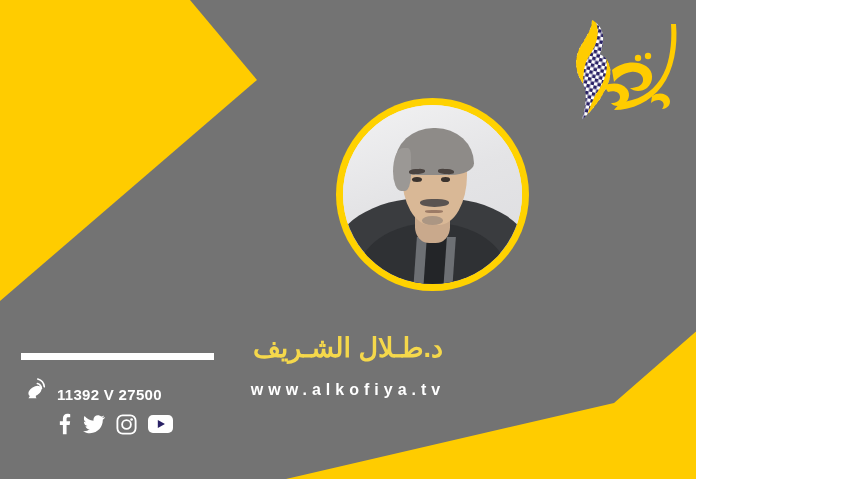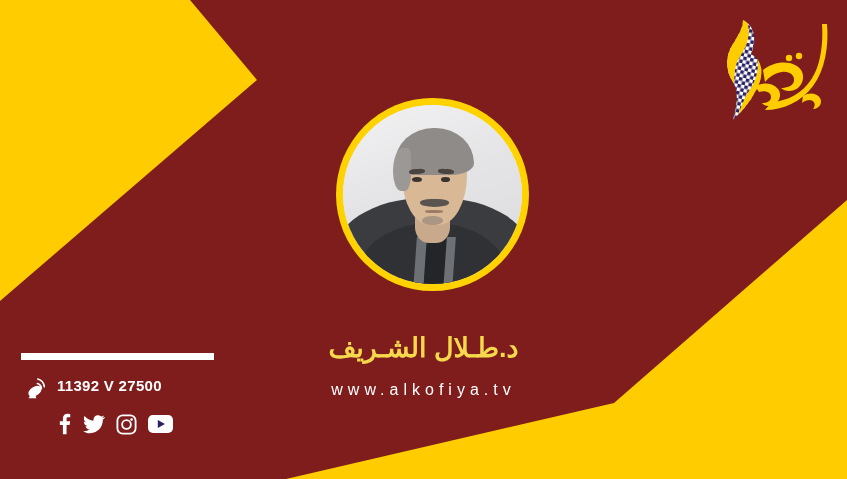--- a/index.html
+++ b/index.html
@@ -3,22 +3,22 @@
 <meta charset="utf-8">
 <style>
   * { margin:0; padding:0; box-sizing:border-box; }
   html, body {
     width:847px; height:479px;
     overflow:hidden;
     font-family:"Liberation Sans", sans-serif;
   }
   #stage {
     position:relative;
-    width:847px; height:479px;
-    background:#7f1d1d;
+    width:696px; height:479px;
+    background:#737373;
     overflow:hidden;
   }
   
   .shape-layer {
     position:absolute; inset:0;
     width:847px; height:479px;
     pointer-events:none;
   }
   
   #portrait-wrap {
@@ -131,33 +131,33 @@
     font-weight:700;
     direction:rtl;
     letter-spacing:0.5px;
   }
   #site-line {
     position:absolute; left:0; right:0; top:381px;
     text-align:center;
     color:#ffffff;
     font-size:16px;
     letter-spacing:5px;
-    font-weight:400;
+    font-weight:700;
   }
   
   #white-rule {
     position:absolute;
     left:21px; top:353px;
     width:193px; height:7px;
     background:#ffffff;
   }
   #freq-row {
     position:absolute;
     left:26px; top:377px;
-    display:flex; align-items:flex-start; gap:5px;
+    display:flex; align-items:flex-end; gap:5px;
   }
   #freq-text {
     color:#ffffff;
     font-size:15px;
     font-weight:700;
     letter-spacing:.3px;
   }
   #social-row {
     position:absolute;
     left:55px; top:413px;

